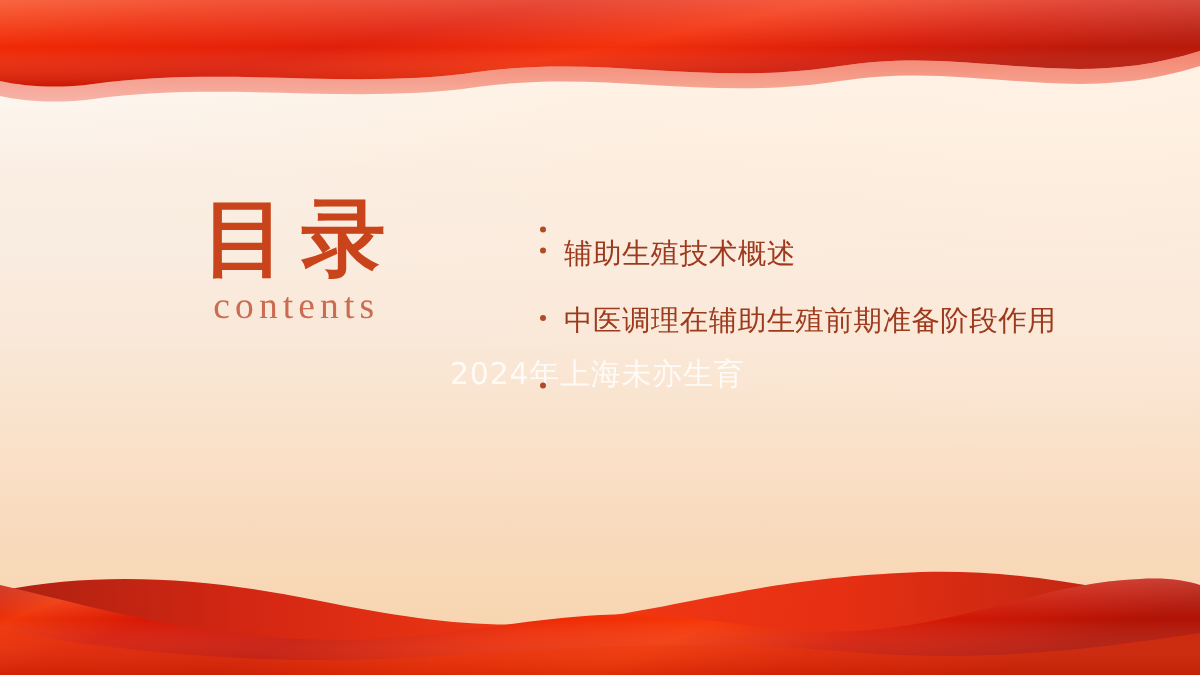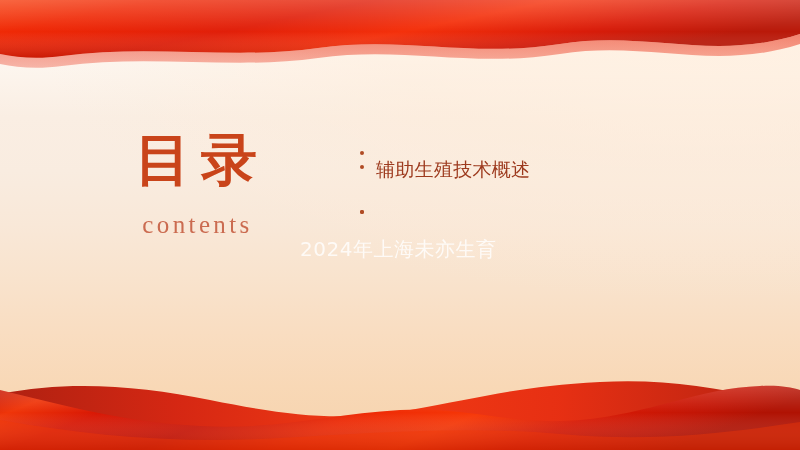--- a/index.html
+++ b/index.html
@@ -65,21 +65,20 @@
   .toc-title {
     font-family:"DejaVu Serif", serif;
     font-size:56px;
     font-weight:700;
     letter-spacing:10px;
     line-height:1.12;
     color:#c9441a;
     text-indent:10px;
   }
   .toc-subtitle {
-    margin-top:20px;
     font-family:"Liberation Serif", serif;
     font-size:25px;
     font-weight:400;
     letter-spacing:3.4px;
     color:#cb6b50;
     text-indent:3px;
   }
 
   
   .toc-list {
@@ -183,20 +182,21 @@
   <ul class="toc-list">
     <li class="toc-item">
       <span class="dot"></span>
     </li>
     <li class="toc-item">
       <span class="dot"></span>
       <span>辅助生殖技术概述</span>
     </li>
     <li class="toc-item">
       <span class="dot"></span>
+      <span>中医调理在辅助生殖前期准备阶段作用</span>
     </li>
     <li class="toc-item">
       <span class="dot"></span>
     </li>
   </ul>
 
   <div class="ribbon-bottom">
     <svg width="800" height="90" viewBox="0 0 800 90" preserveAspectRatio="none">
       <defs>
         <linearGradient id="gBotA" x1="0" y1="0" x2="1" y2="0.2">

